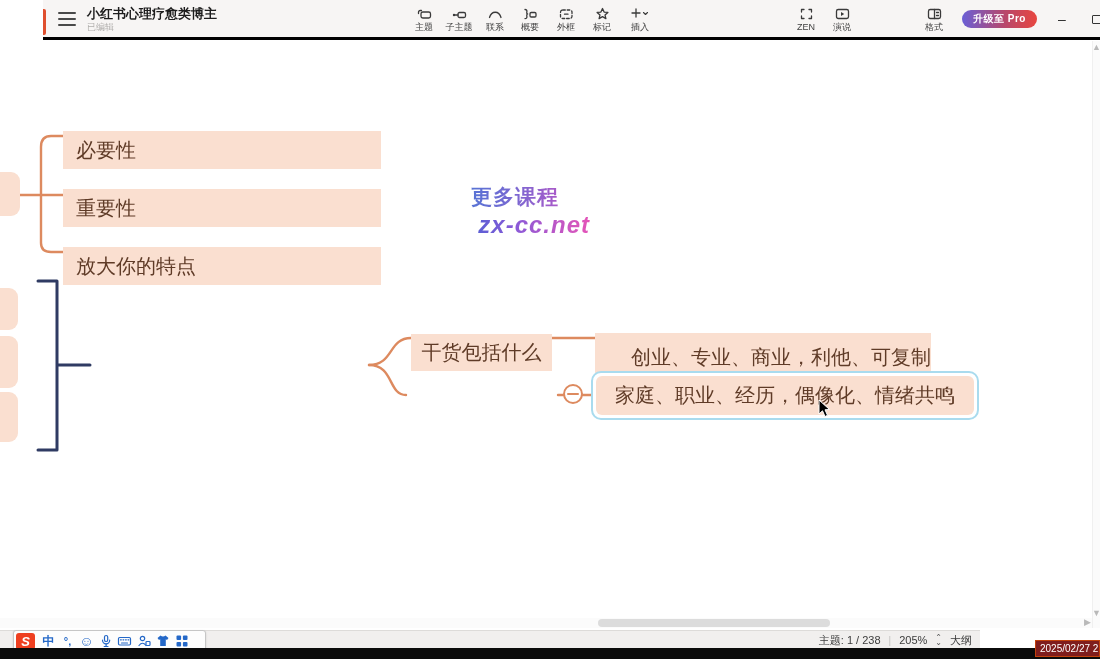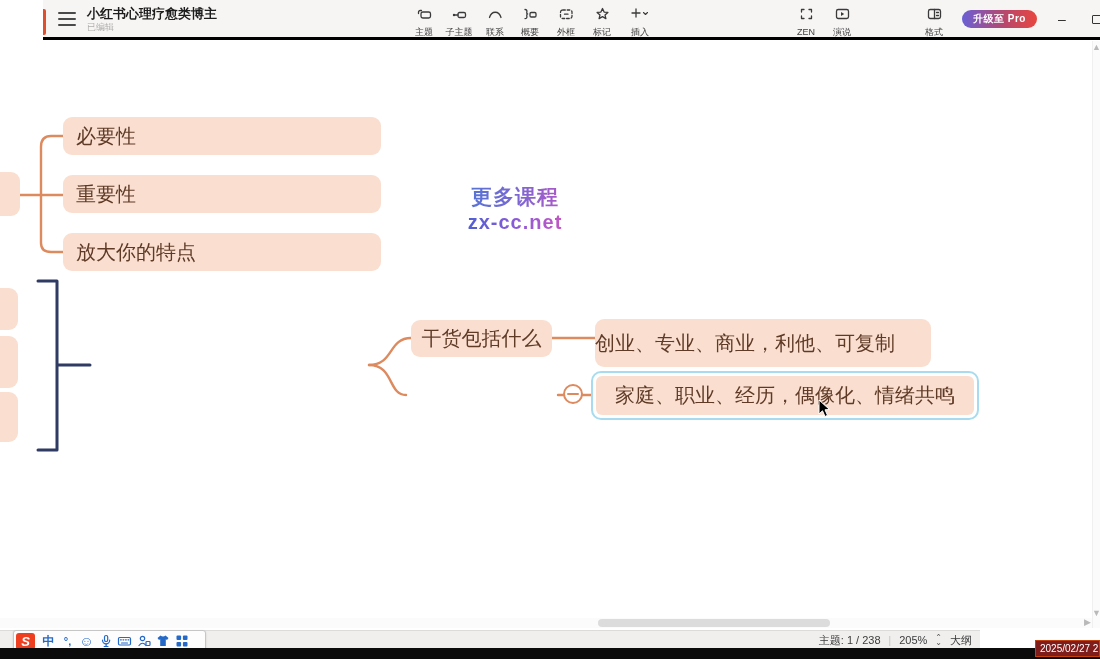--- a/index.html
+++ b/index.html
@@ -11,54 +11,54 @@
   .titlebar { position:absolute; left:0; top:0; width:1100px; height:40px;
     background:#f7f5f4; border-bottom:3px solid #000000; z-index:30;margin-left:43px; }
   .red-sliver { position:absolute; left:0; top:9px; width:3px; height:26px; background:#df4f2e; border-radius:0 2px 2px 0; }
   .hamburger { position:absolute; left:15px; top:12px; width:18px; height:14px; cursor:pointer; }
   .hamburger span { display:block; height:2px; background:#4a4a4a; margin-bottom:4px; border-radius:1px; }
   .doc-meta { position:absolute; left:44px; top:6px; }
   .doc-title { font-size:13px; font-weight:bold; color:#1d1d1d; line-height:15px; }
   .doc-sub { font-size:9px; color:#b0aeac; line-height:12px; }
 
   .tool { position:absolute; top:5px; width:36px; height:32px; display:flex; flex-direction:column;
-    align-items:center; justify-content:space-between; cursor:pointer; }
+    align-items:center; cursor:pointer; }
   .tool .glyph { height:17px; display:flex; align-items:center; justify-content:center; color:#3a3a3a; }
   .tool .tlabel { font-size:9px; color:#3f3f3f; white-space:nowrap; line-height:10px; }
   svg.ticon { stroke:#3a3a3a; fill:none; stroke-width:1.3; stroke-linecap:round; stroke-linejoin:round; }
 
   .pro-btn { position:absolute; left:919px; top:10px; width:75px; height:18px; border-radius:9px;
     background:linear-gradient(90deg,#6a5fd6,#b5486e 55%,#e8463f); color:#fff; font-size:10px;
     display:flex; align-items:center; justify-content:center; cursor:pointer; font-weight:bold; letter-spacing:.5px;}
   .winctl { position:absolute; top:6px; width:28px; height:26px; display:flex; align-items:center; justify-content:center;
     color:#333; font-size:14px; cursor:pointer; }
   .max-glyph { width:9px; height:9px; border:1.2px solid #333; border-radius:1px; }
 
   
   .canvas { position:absolute; left:0; top:41px; width:1100px; height:589px; background:#ffffff; z-index:1; }
   svg.wires { position:absolute; left:0; top:0; width:1100px; height:659px; z-index:2; pointer-events:none; }
 
-  .node { position:absolute; background:#fadfd0; border-radius:9px; color:#5f3b27; font-size:20px;
-    display:flex; align-items:center; z-index:3; cursor:pointer; white-space:nowrap; }
+  .node { position:absolute; background:#fadfd0; border-radius:0; color:#5f3b27; font-size:20px;
+    display:flex; align-items:center; z-index:3; cursor:pointer; white-space:nowrap;margin-top:14px; }
   .node.pad { padding-left:13px; }
   .stub { position:absolute; background:#fadfd0; border-radius:9px; z-index:3; }
   .central { position:absolute; left:92px; top:342px; width:276px; height:46px; background:#ffffff;
     border:2.5px solid #2f3b63; border-radius:14px; color:#343c5c; font-size:20px; font-weight:500;
     display:flex; align-items:center; justify-content:center; z-index:3; cursor:pointer; white-space:nowrap; }
   .sel-wrap { position:absolute; background:#fff; border-radius:10px; padding:3px; z-index:3; cursor:pointer; }
   .sel-wrap .inner { width:100%; height:100%; background:#fadfd0; border-radius:6px; color:#5f3b27;
     font-size:20px; display:flex; align-items:center; white-space:nowrap; }
   .sel-strong { border:2.5px solid #47a2da; }
   .sel-light { border:2px solid #a9dbee; }
 
   .watermark { position:absolute; left:440px; top:183px; width:150px; text-align:center; z-index:3; }
   .wm1 { font-size:21px; font-weight:bold; letter-spacing:1px;
     background:linear-gradient(90deg,#3e7bd6,#7a68d2,#cc4fc2); -webkit-background-clip:text; background-clip:text; color:transparent; }
-  .wm2 { font-size:20px; font-weight:bold; letter-spacing:1px;
-    background:linear-gradient(90deg,#2f63d0,#8a5ad8,#e554b8); -webkit-background-clip:text; background-clip:text; color:transparent; }
+  .wm2 { font-size:24px; font-weight:bold; font-style:italic; letter-spacing:1px;
+    background:linear-gradient(90deg,#2f63d0,#8a5ad8,#e554b8); -webkit-background-clip:text; background-clip:text; color:transparent;text-align:right; }
 
   
   .hscroll-track { position:absolute; left:0; top:618px; width:1092px; height:10px; background:#fbfbfb; z-index:4; }
   .hscroll-thumb { position:absolute; left:598px; top:619px; width:232px; height:8px; background:#dcdcdc; border-radius:4px; z-index:5; cursor:pointer; }
   .vscroll-track { position:absolute; left:1092px; top:41px; width:8px; height:587px; background:#fbfbfb; border-left:1px solid #f0f0f0; z-index:4; }
   .scroll-arrow { position:absolute; color:#b9b9b9; font-size:9px; z-index:6; }
 
   .cursor { position:absolute; left:818px; top:399px; z-index:40; }
 
   
@@ -238,21 +238,21 @@
     <span>重要性</span>
   </div>
   <div class="node pad" style="left:63px; top:233px; width:318px; height:38px;">
     <span>放大你的特点</span>
   </div>
 
 
   <div class="node" style="left:411px; top:320px; width:141px; height:37px; justify-content:center;">
     <span>干货包括什么</span>
   </div>
-  <div class="node" style="left:595px; top:319px; width:336px; height:48px; justify-content:flex-start;">
+  <div class="node" style="left:595px; top:319px; width:336px; height:48px; justify-content:flex-end;">
     <span>创业、专业、商业，利他、可复制</span>
   </div>
 
   <div class="sel-wrap sel-light" style="left:591px; top:371px; width:388px; height:49px;">
     <div class="inner" style="justify-content:center;">
       <span>家庭、职业、经历，偶像化、情绪共鸣</span>
     </div>
   </div>
 
   <div class="watermark">

